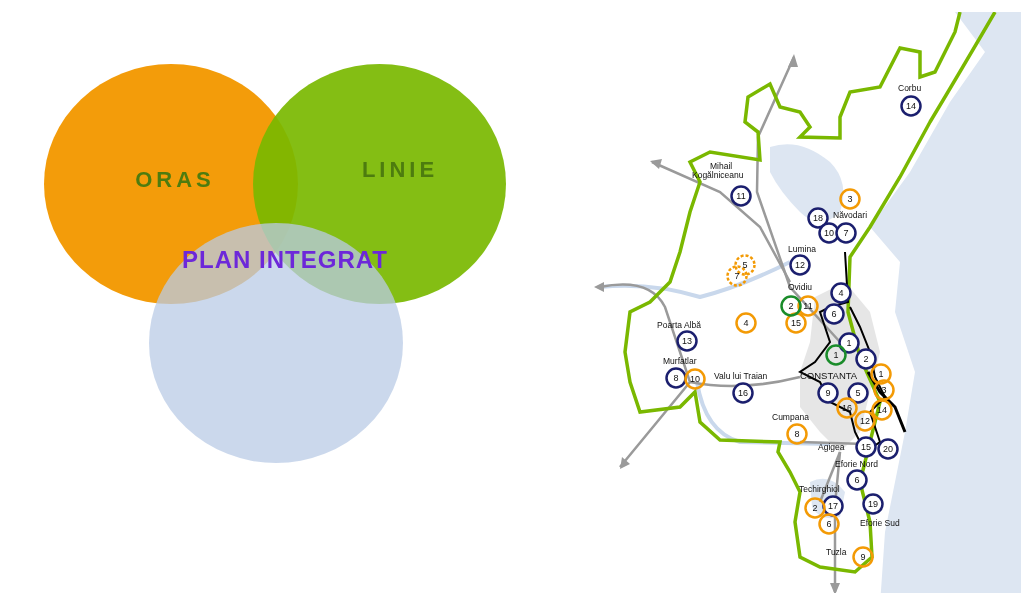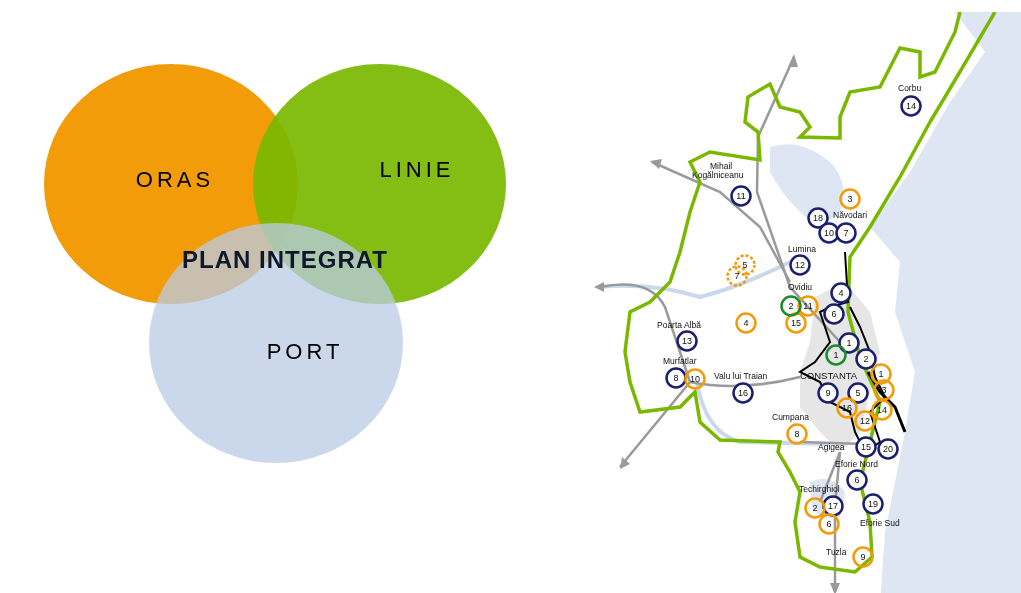--- a/index.html
+++ b/index.html
@@ -2,40 +2,39 @@
 <html><head>
 <meta charset="utf-8">
 <style>
   html, body { margin:0; padding:0; background:#ffffff; }
   body { width:1021px; height:593px; position:relative; overflow:hidden; font-family:"Liberation Sans", sans-serif; }
   .venn { position:absolute; left:0; top:0; width:560px; height:593px; }
   .circle { position:absolute; border-radius:50%; }
   .c-oras { left:44px; top:64px; width:254px; height:240px; background:#f39a05; opacity:0.98; }
   .c-linie { left:253px; top:64px; width:253px; height:240px; background:#7ab800; opacity:0.92; }
   .c-port { left:149px; top:223px; width:254px; height:240px; background:#b9cbe6; opacity:0.75; }
-  .label { position:absolute; color:#000000; letter-spacing:4px; font-size:22px; text-align:center; line-height:28px; }
+  .label { position:absolute; color:#4d7c0f; letter-spacing:4px; font-size:22px; text-align:center; line-height:28px;font-weight:bold; }
   .l-oras { left:125px; top:166px; width:100px; }
-  .l-linie { left:337px; top:156px; width:160px; }
+  .l-linie { left:320px; top:156px; width:160px; }
   .l-port { left:245px; top:338px; width:120px; }
-  .l-plan { position:absolute; left:170px; top:246px; width:230px; text-align:center; color:#0f172a; font-weight:bold; font-size:24px; letter-spacing:1px; }
+  .l-plan { position:absolute; left:170px; top:246px; width:230px; text-align:center; color:#6d28d9; font-weight:bold; font-size:24px; letter-spacing:1px; }
   .map { position:absolute; left:580px; top:12px; width:441px; height:593px; }
   .map svg text { font-family:"Liberation Sans", sans-serif; }
 </style>
 </head>
 <body>
 
 <div class="venn">
   <div class="circle c-oras"></div>
   <div class="circle c-linie"></div>
   <div class="circle c-port"></div>
   <div class="label l-oras">ORAS</div>
   <div class="label l-linie">
     <div>LINIE</div>
   </div>
-  <div class="label l-port">PORT</div>
   <div class="l-plan">PLAN INTEGRAT</div>
 </div>
 
 <div class="map">
   <svg width="441" height="593" viewBox="580 0 441 593" xmlns="http://www.w3.org/2000/svg">
 
     <path d="M955 0 L1021 0 L1021 593 L880 593 L885 520 L895 470 L905 420 L915 360 L895 300 L900 250 L870 215 L910 160 L950 90 L985 40 Z" fill="#dde6f2"></path>
 
     <path d="M770 135 Q800 125 830 150 Q850 170 840 200 Q820 220 800 200 Q780 180 770 160 Z" fill="#dde6f2"></path>
     <path d="M810 470 Q830 460 845 480 L840 505 Q820 510 812 495 Z" fill="#dde6f2"></path>

